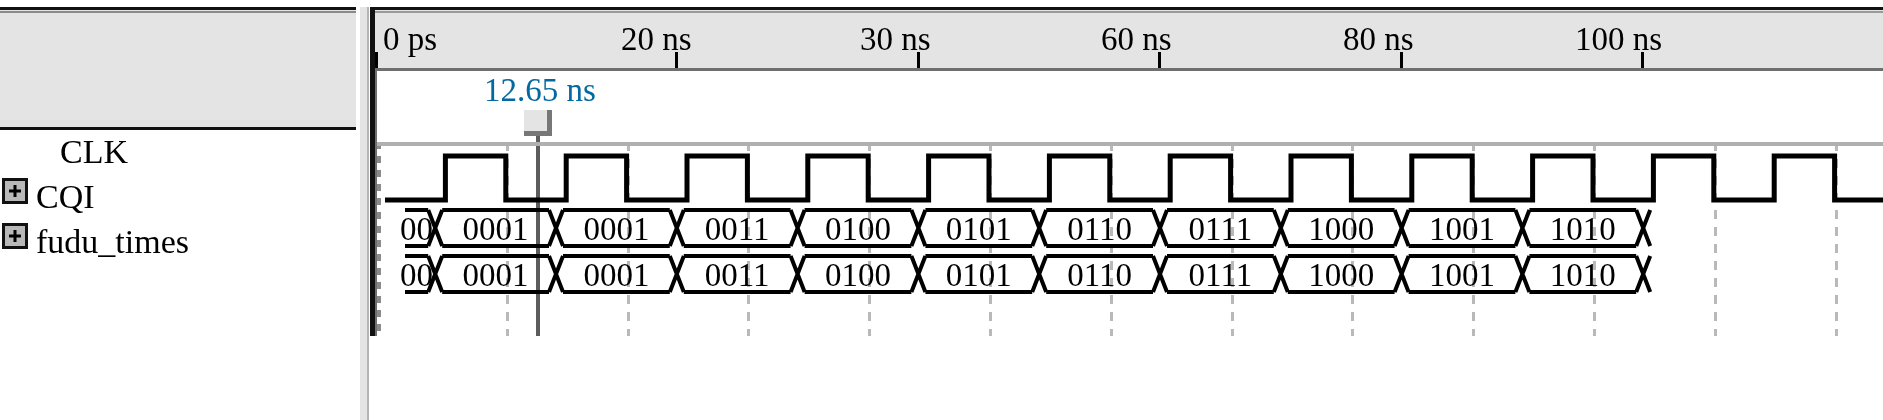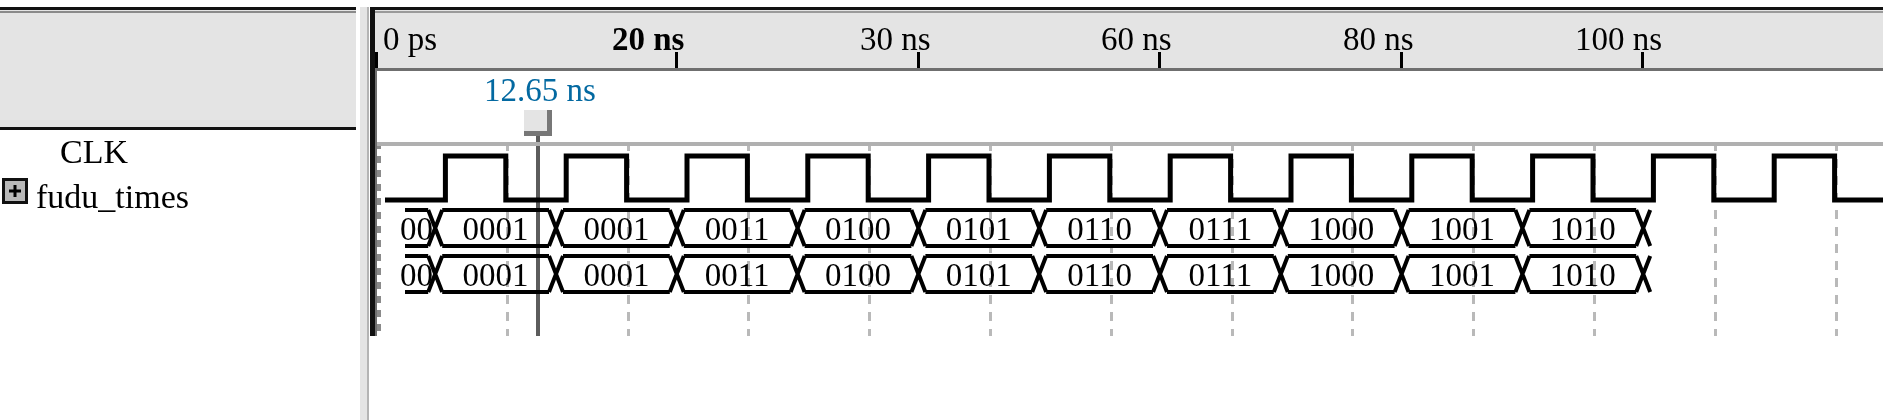--- a/index.html
+++ b/index.html
@@ -89,41 +89,45 @@
       <div class="name-header-topline2"></div>
       <div class="name-header-botline"></div>
     </div>
     <div class="name-rows" id="name-rows">
         <div class="name-row indent">
           <div class="expander hidden"></div>
           <span class="sig-label">CLK</span>
         </div>
         <div class="name-row">
           <div class="expander"></div>
+          <span class="sig-label">CQI</span>
+        </div>
+        <div class="name-row">
+          <div class="expander"></div>
           <span class="sig-label">fudu_times</span>
         </div>
       </div>
   </div>
 
   <div class="splitter">
     <div class="bar"></div>
     <div class="bar-edge"></div>
   </div>
 
   <div class="wave-panel">
     <div class="wave-left-border"></div>
     <div class="wave-left-border2"></div>
 
     <div class="ruler" id="ruler">
       <div class="ruler-topline"></div>
       <div class="ruler-topline2"></div>
       <div class="ruler-botline"></div>
     <div class="tick-label" style="left: 8px;">0 ps</div>
         <div class="tick-mark" style="left: 0px;"></div>
-        <div class="tick-label" style="left: 237px; font-weight: bold;">20 ns</div>
+        <div class="tick-label" style="left: 246px;">20 ns</div>
         <div class="tick-mark" style="left: 300px;"></div>
         <div class="tick-label" style="left: 485px;">30 ns</div>
         <div class="tick-mark" style="left: 542px;"></div>
         <div class="tick-label" style="left: 726px;">60 ns</div>
         <div class="tick-mark" style="left: 783px;"></div>
         <div class="tick-label" style="left: 968px;">80 ns</div>
         <div class="tick-mark" style="left: 1025px;"></div>
         <div class="tick-label" style="left: 1200px;">100 ns</div>
         <div class="tick-mark" style="left: 1266px;"></div>
       </div>

